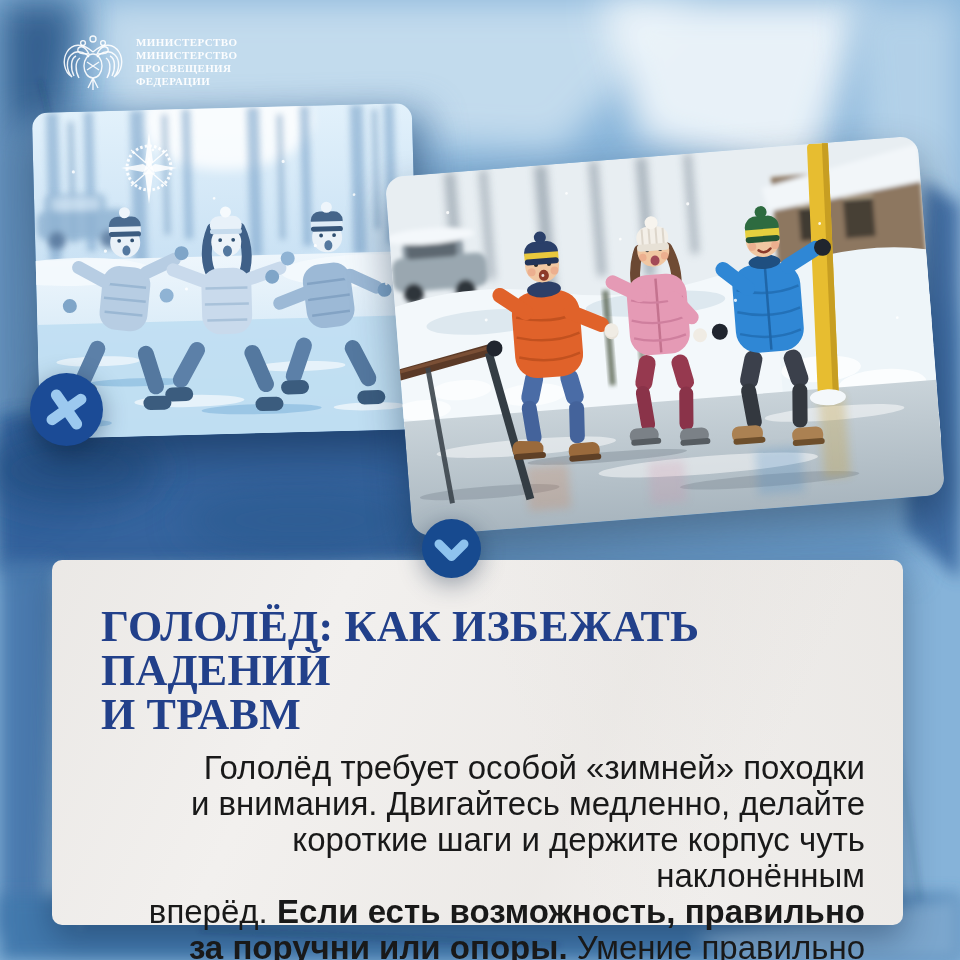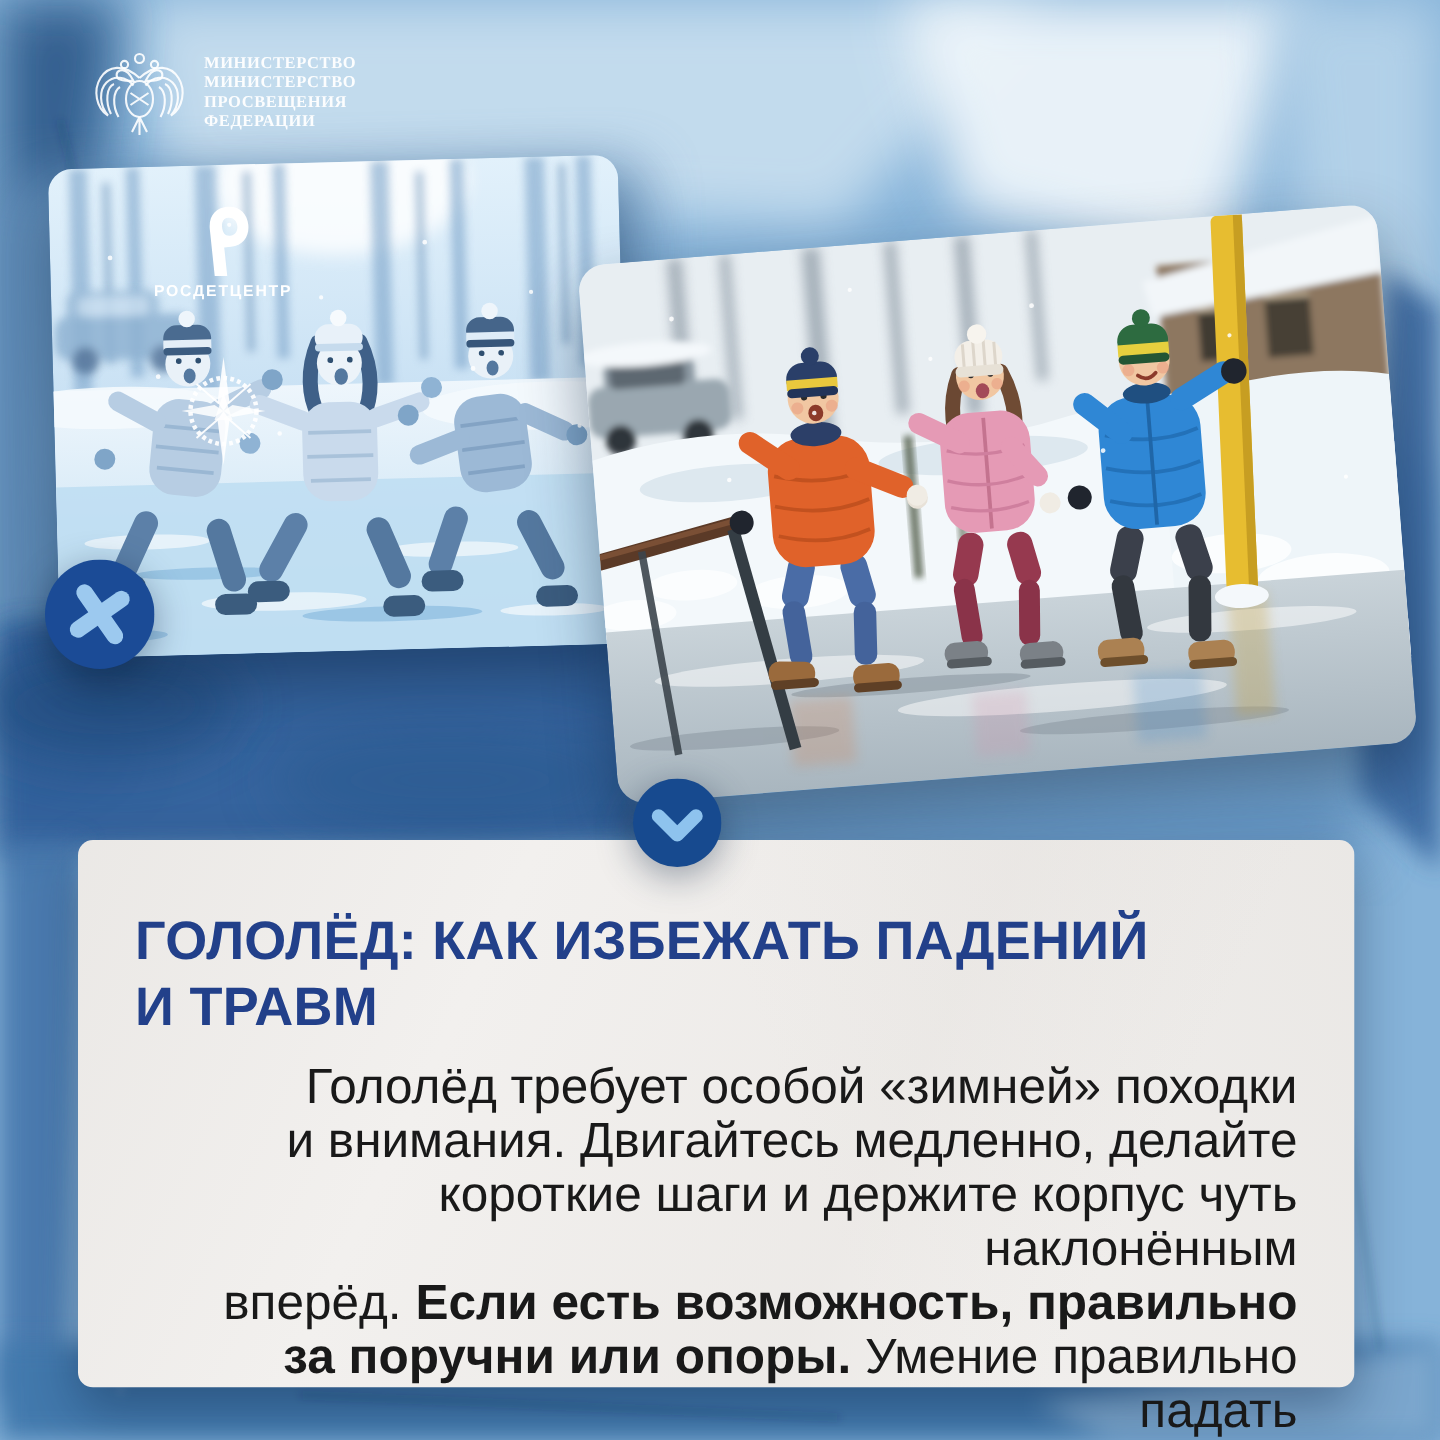--- a/index.html
+++ b/index.html
@@ -31,22 +31,22 @@
   .badge-check{left:422px;top:519px;width:59px;height:59px;}
   
   .card{position:absolute;left:52px;top:560px;width:851px;height:365px;z-index:5;
     border-radius:10px;
     background:
       linear-gradient(115deg,rgba(221,218,214,.35) 0%,rgba(255,255,255,0) 30%,rgba(224,220,216,.3) 62%,rgba(255,255,255,0) 80%),
       linear-gradient(250deg,rgba(216,213,209,.3) 0%,rgba(255,255,255,0) 45%),
       #f2f0ee;
     box-shadow:0 14px 34px rgba(8,30,60,.38);
     box-sizing:border-box;padding:45px 38px 0 33px;}
-  .card-title{margin:0 0 13px 5px;color:#22408a;font-size:36px;line-height:44px;
-    font-weight:800;letter-spacing:.2px;white-space:pre-line;}
+  .card-title{margin:0 0 13px 16px;color:#22408a;font-size:44px;line-height:44px;
+    font-weight:800;letter-spacing:.2px;white-space:pre-line;font-family:Liberation Serif, serif;}
   .card-body{margin:0;color:#191919;font-size:33px;line-height:36px;white-space:pre-wrap;text-align:right;}
   .card-body .b{font-weight:700;}
 </style>
 </head>
 <body>
 
 <div class="poster">
 
   <svg class="bg" width="960" height="960" viewBox="0 0 960 960">
     <defs>
@@ -101,27 +101,20 @@
           <path d="M27,40 L39,32 M27,32 L39,40"></path>
         </g>
       </svg>
       <div class="mintext">
         <div>МИНИСТЕРСТВО</div>
         <div>МИНИСТЕРСТВО</div>
         <div>ПРОСВЕЩЕНИЯ</div>
         <div>ФЕДЕРАЦИИ</div>
       </div>
     </div>
-    <div class="rdc">
-      <svg width="40" height="48" viewBox="0 0 40 52">
-        <path fill="#fff" fill-rule="evenodd" transform="rotate(-6 24 26)" d="M11,52 L11,17 C11,7 17,2 25,2 C33.8,2 39,8.2 39,16.5 C39,24.8 33.8,31 25,31 L20,31 L20,52 Z
-             M25,10 C21.5,10 20,12.8 20,16.5 C20,20.2 21.5,23 25,23 C28.5,23 31,20.4 31,16.5 C31,12.6 28.5,10 25,10 Z"></path>
-      </svg>
-      <div class="rdc-label">РОСДЕТЦЕНТР</div>
-    </div>
     <svg width="64" height="76" viewBox="0 0 64 76">
       <g stroke="rgba(255,255,255,.92)" fill="none" stroke-width="1.3">
         <circle cx="32" cy="38" r="22" stroke-dasharray="2.5 2.2" stroke-width="3"></circle>
         <path d="M32,2 L36,32 L32,38 L28,32 Z" fill="rgba(255,255,255,.9)" stroke="none"></path>
         <path d="M32,74 L36,44 L32,38 L28,44 Z" fill="rgba(255,255,255,.9)" stroke="none"></path>
         <path d="M4,38 L26,34 L32,38 L26,42 Z" fill="rgba(255,255,255,.85)" stroke="none"></path>
         <path d="M60,38 L38,34 L32,38 L38,42 Z" fill="rgba(255,255,255,.85)" stroke="none"></path>
         <path d="M14,20 L29,33 M50,20 L35,33 M14,56 L29,43 M50,56 L35,43"></path>
         <path d="M32,26 L38,44 L26,44 Z" fill="rgba(255,255,255,.8)" stroke="none"></path>
       </g>

